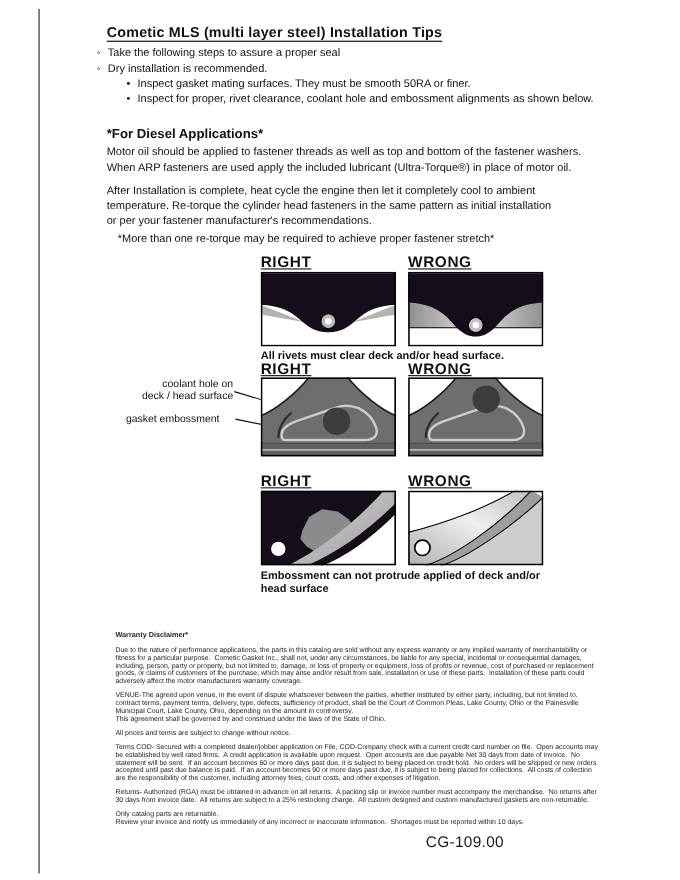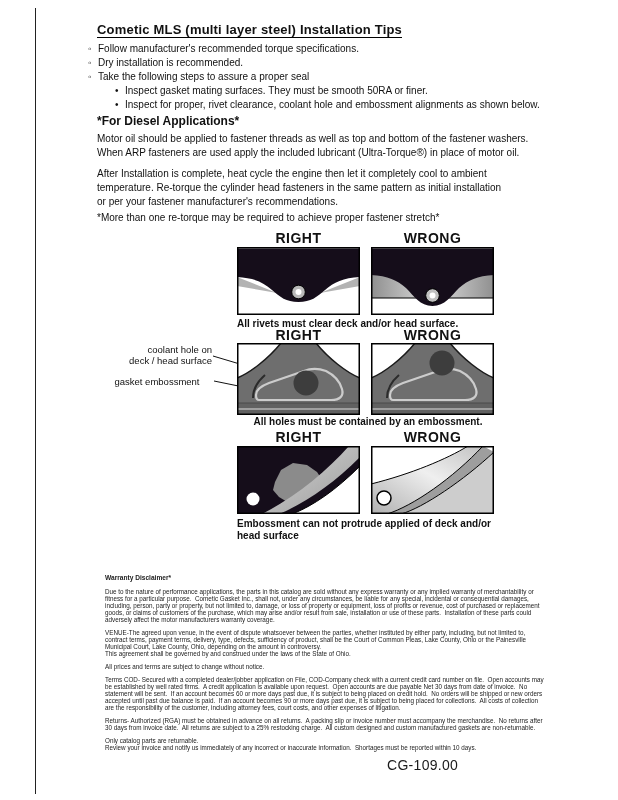--- a/index.html
+++ b/index.html
@@ -16,23 +16,23 @@
   ul.tip-list{position:absolute;left:88px;top:42px;margin:0;padding:0;list-style:none;width:480px;}
   ul.tip-list li{position:relative;padding-left:10px;font-size:10px;line-height:14px;white-space:nowrap;}
   ul.tip-list li.main::before{content:"\25E6";position:absolute;left:0;top:0;font-size:10px;}
   ul.tip-list li.sub{margin-left:27px;}
   ul.tip-list li.sub::before{content:"\2022";position:absolute;left:0;top:0;font-size:10px;}
 
   .diesel-heading{position:absolute;left:97px;top:114px;font-size:12px;font-weight:bold;}
   .body-para{position:absolute;left:97px;font-size:10px;line-height:14px;white-space:pre-line;}
   #para1{top:132px;}
   #para2{top:167px;}
-  #retorque-note{top:211px;white-space:nowrap;}
-
-  .rw-header{position:absolute;width:123px;text-align:center;font-size:14px;font-weight:bold;letter-spacing:.5px;}
+  #retorque-note{top:211px;white-space:nowrap;margin-left:10px;}
+
+  .rw-header{position:absolute;width:123px;font-size:14px;font-weight:bold;letter-spacing:.5px;text-decoration:underline;}
   .diag{position:absolute;width:123px;}
   .caption{position:absolute;font-size:10px;font-weight:bold;line-height:12px;}
 
   .side-label{position:absolute;font-size:9.5px;line-height:11px;text-align:right;width:110px;color:#111;}
   #coolant-label{left:102px;top:344px;}
   #embossment-label{left:102px;top:376px;text-align:center;}
   #leader-lines{position:absolute;left:110px;top:340px;}
 
   #legal{position:absolute;left:105px;top:574px;width:440px;color:#222;}
   #legal .legal-heading{font-size:6.6px;font-weight:bold;margin-bottom:7px;}
@@ -41,23 +41,22 @@
 </style>
 </head>
 <body>
 
 <div id="page">
   <div id="left-rule"></div>
 
   <div class="title">Cometic MLS (multi layer steel) Installation Tips</div>
 
   <ul class="tip-list">
-    <li class="main">Follow manufacturer's recommended torque specifications.</li>
+    <li class="main">Take the following steps to assure a proper seal</li>
     <li class="main">Dry installation is recommended.</li>
-    <li class="main">Take the following steps to assure a proper seal</li>
     <li class="sub">Inspect gasket mating surfaces.  They must be smooth 50RA or finer.</li>
     <li class="sub">Inspect for proper, rivet clearance, coolant hole and embossment alignments as shown below.</li>
   </ul>
 
   <div class="diesel-heading">*For Diesel Applications*</div>
   <div class="body-para" id="para1">Motor oil should be applied to fastener threads as well as top and bottom of the fastener washers.
 When ARP fasteners are used apply the included lubricant (Ultra-Torque®) in place of motor oil.</div>
   <div class="body-para" id="para2">After Installation is complete, heat cycle the engine then let it completely cool to ambient
 temperature. Re-torque the cylinder head fasteners in the same pattern as initial installation
 or per your fastener manufacturer's recommendations.</div>
@@ -130,21 +129,20 @@
     <path d="M79,0 C91,15 110,30 123,35" fill="none" stroke="#1a1a1a" stroke-width="1.5"></path>
     <rect x="0" y="60" width="123" height="12" fill="#616161"></rect>
     <line x1="0" y1="60" x2="123" y2="60" stroke="#4a4a4a" stroke-width="1"></line>
     <line x1="0" y1="66" x2="123" y2="66" stroke="#b5b5b5" stroke-width="1.5"></line>
     <path d="M22,57 L94,57 C103,57 107,53 105,46 C103,39 97,32 89,28 C81,25 74,25 67,28 L32,40 C24,43 19,47 19,52 C19,55 20,57 22,57 Z" fill="none" stroke="#cccccc" stroke-width="2.2"></path>
     <path d="M28,32 C21,38 16,45 16,55" fill="none" stroke="#2b2b2b" stroke-width="2"></path>
     <circle cx="71" cy="20" r="12.5" fill="#3d3d3d"></circle>
     <rect x="0.75" y="0.75" width="121.5" height="70.5" fill="none" stroke="#000" stroke-width="1.5"></rect>
   </svg>
 
-  <div class="caption" style="left:240px;top:416px;width:256px;text-align:center;">All holes must be contained by an embossment.</div>
 
   <div class="rw-header" style="left:237px;top:429px;">RIGHT</div>
   <div class="rw-header" style="left:371px;top:429px;">WRONG</div>
 
   <svg class="diag" style="left:237px;top:446px;" width="123" height="68" viewBox="0 0 123 68">
     <defs>
       <linearGradient id="g3r" x1="0" y1="0" x2="1" y2="1">
         <stop offset="0" stop-color="#d6d6d6"></stop>
           <stop offset="1" stop-color="#9a9a9a"></stop>
       </linearGradient>

